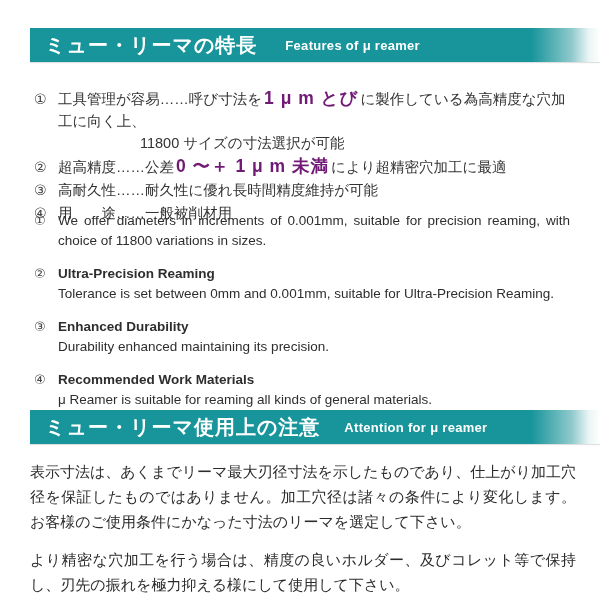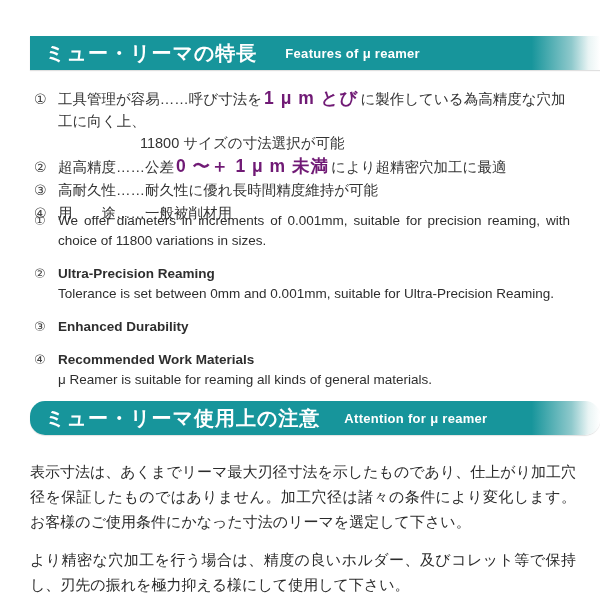--- a/index.html
+++ b/index.html
@@ -36,22 +36,22 @@
     letter-spacing: 1px;
     white-space: nowrap;
   }
   .banner .en-title {
     font-size: 13px;
     font-weight: bold;
     margin-left: 28px;
     letter-spacing: 0.3px;
     white-space: nowrap;
   }
-  #banner-features { top: 36px; }
-  #banner-attention { top: 401px; border-radius: 15px; }
+  #banner-features { top: 28px; }
+  #banner-attention { top: 410px; }
   #banner-attention .en-title { margin-left: 24px; }
 
   
   .jp-list {
     position: absolute;
     top: 87px; left: 34px; right: 22px;
     font-size: 14.5px;
     color: #333333;
   }
   .jp-item {
@@ -164,20 +164,21 @@
       <span class="num">②</span>
       <span class="en-body">
         <span class="en-head" style="display:block;">Ultra-Precision Reaming</span>
         <span class="en-text" style="display:block;">Tolerance is set between 0mm and 0.001mm, suitable for Ultra-Precision Reaming.</span>
       </span>
     </div>
     <div class="en-item">
       <span class="num">③</span>
       <span class="en-body">
         <span class="en-head" style="display:block;">Enhanced Durability</span>
+        <span class="en-text" style="display:block;">Durability enhanced maintaining its precision.</span>
       </span>
     </div>
     <div class="en-item">
       <span class="num">④</span>
       <span class="en-body">
         <span class="en-head" style="display:block;">Recommended Work Materials</span>
         <span class="en-text" style="display:block;">μ Reamer is suitable for reaming all kinds of general materials.</span>
       </span>
     </div>
   </div>

